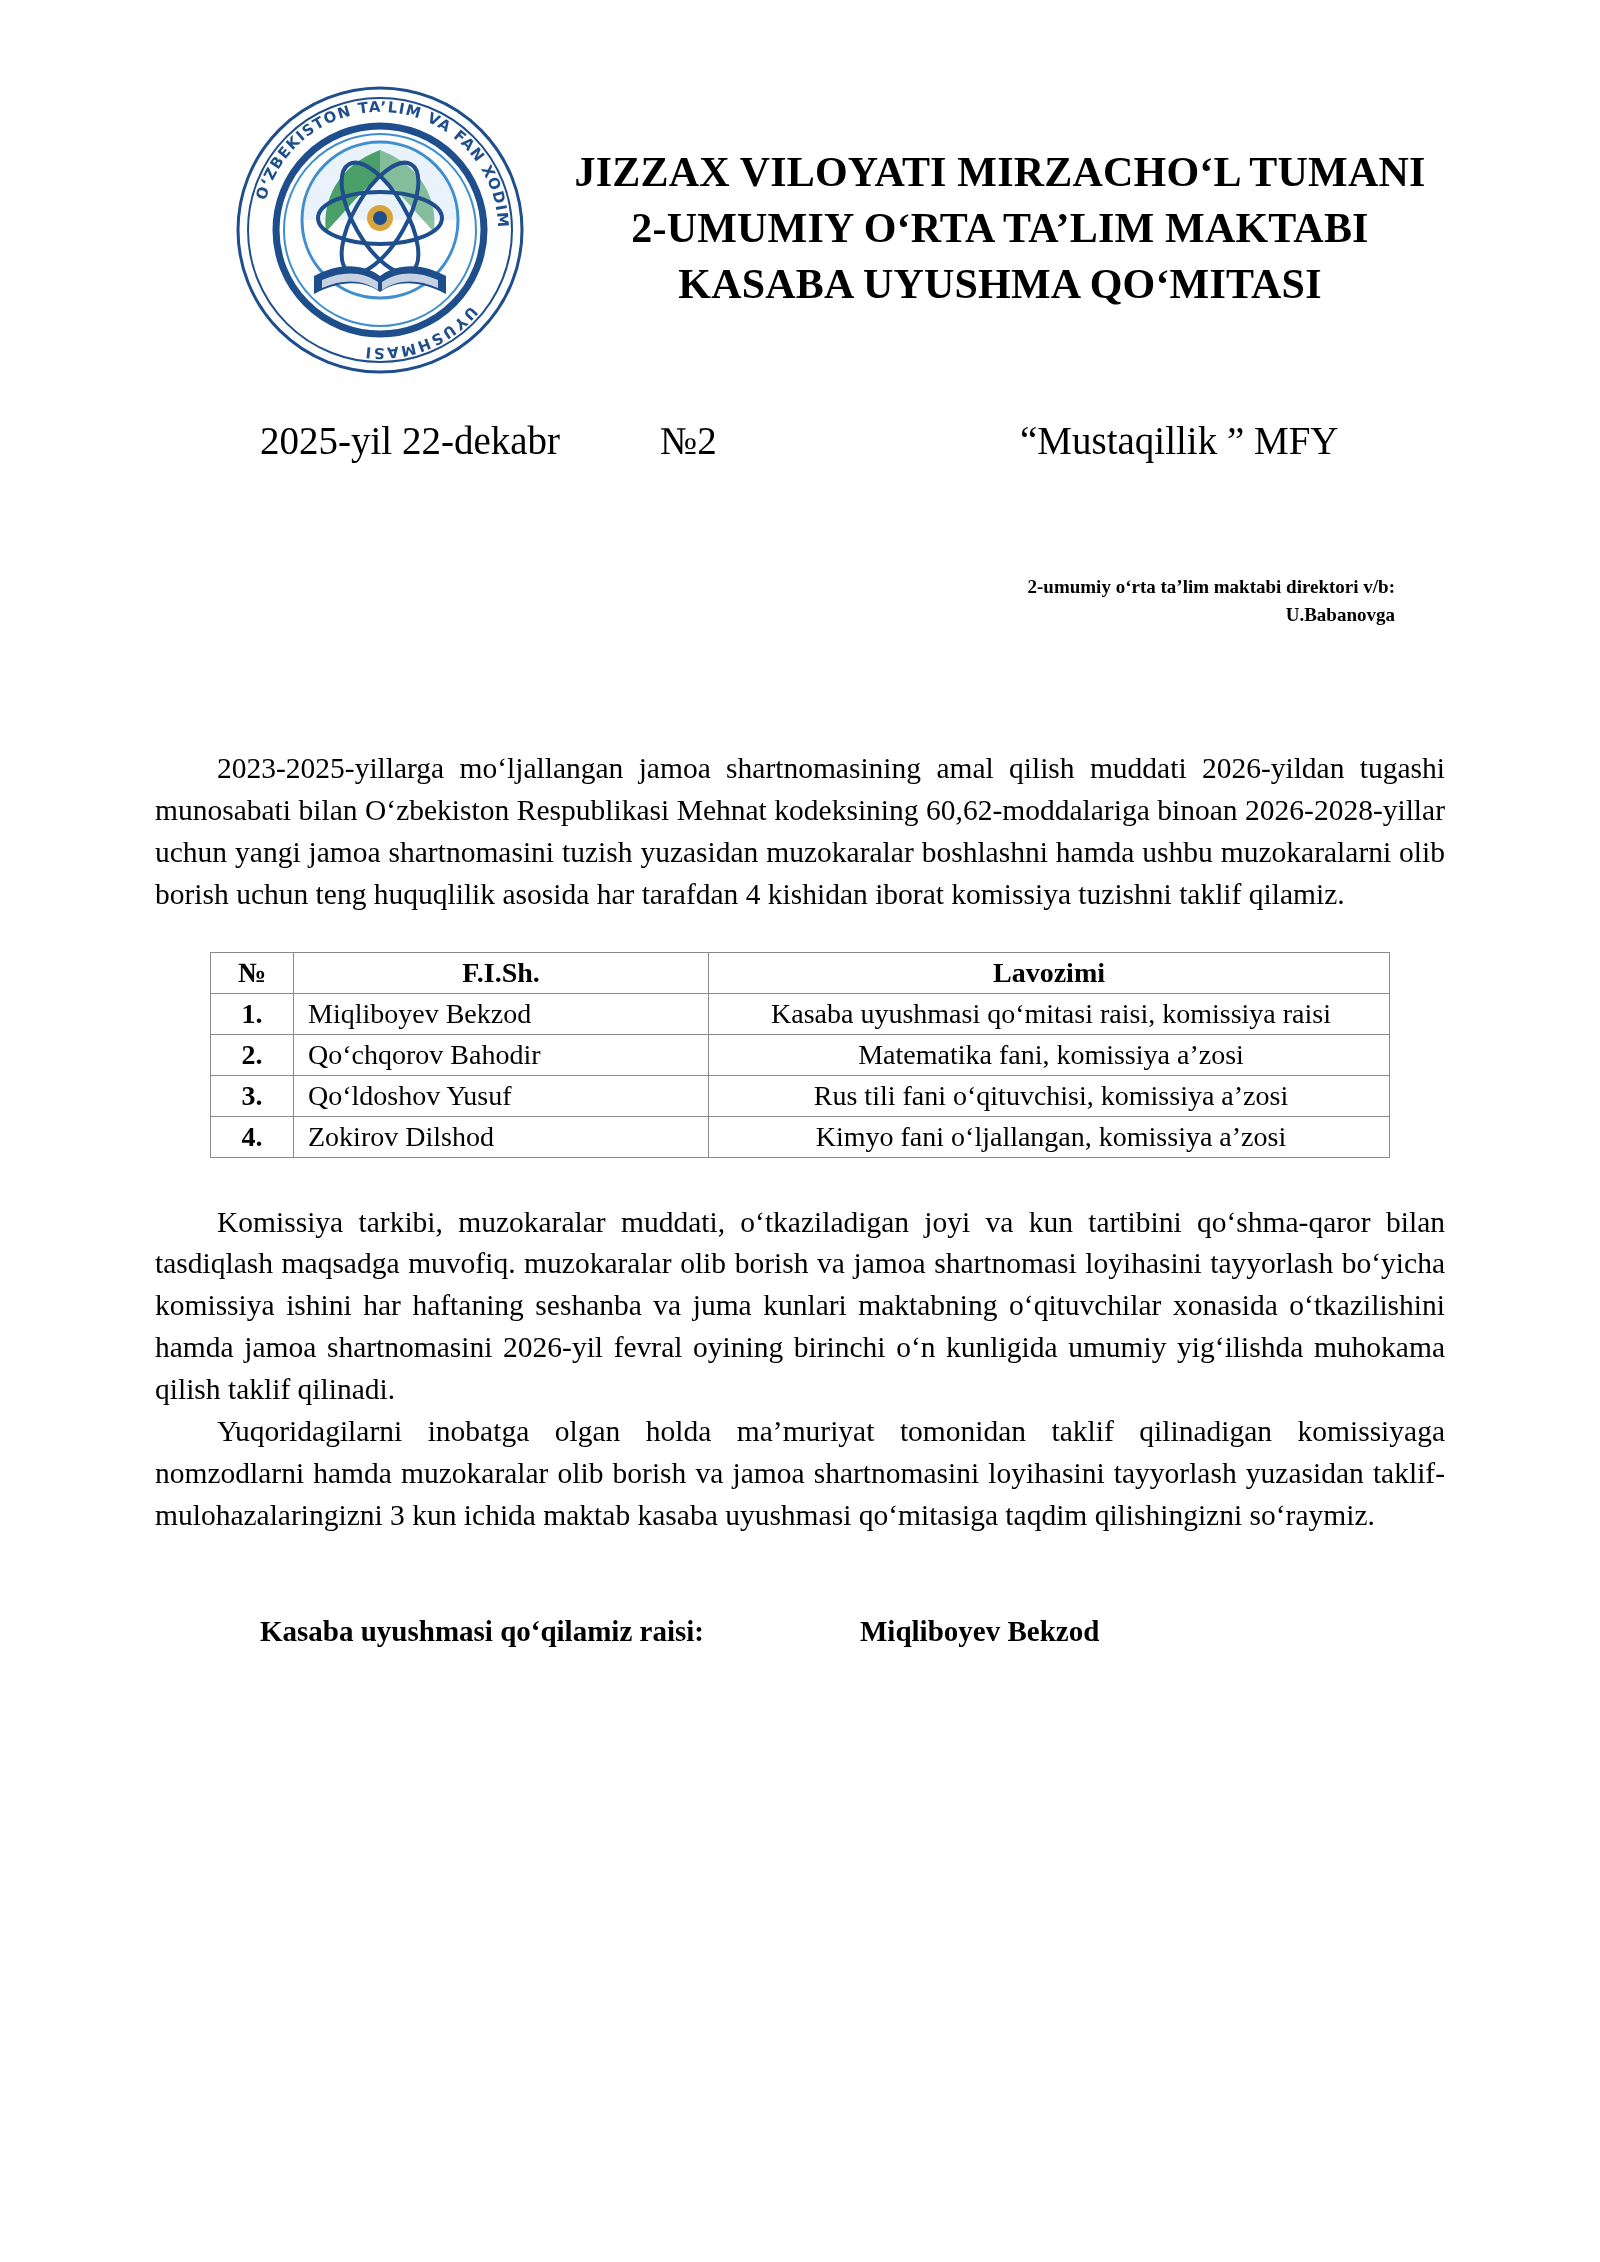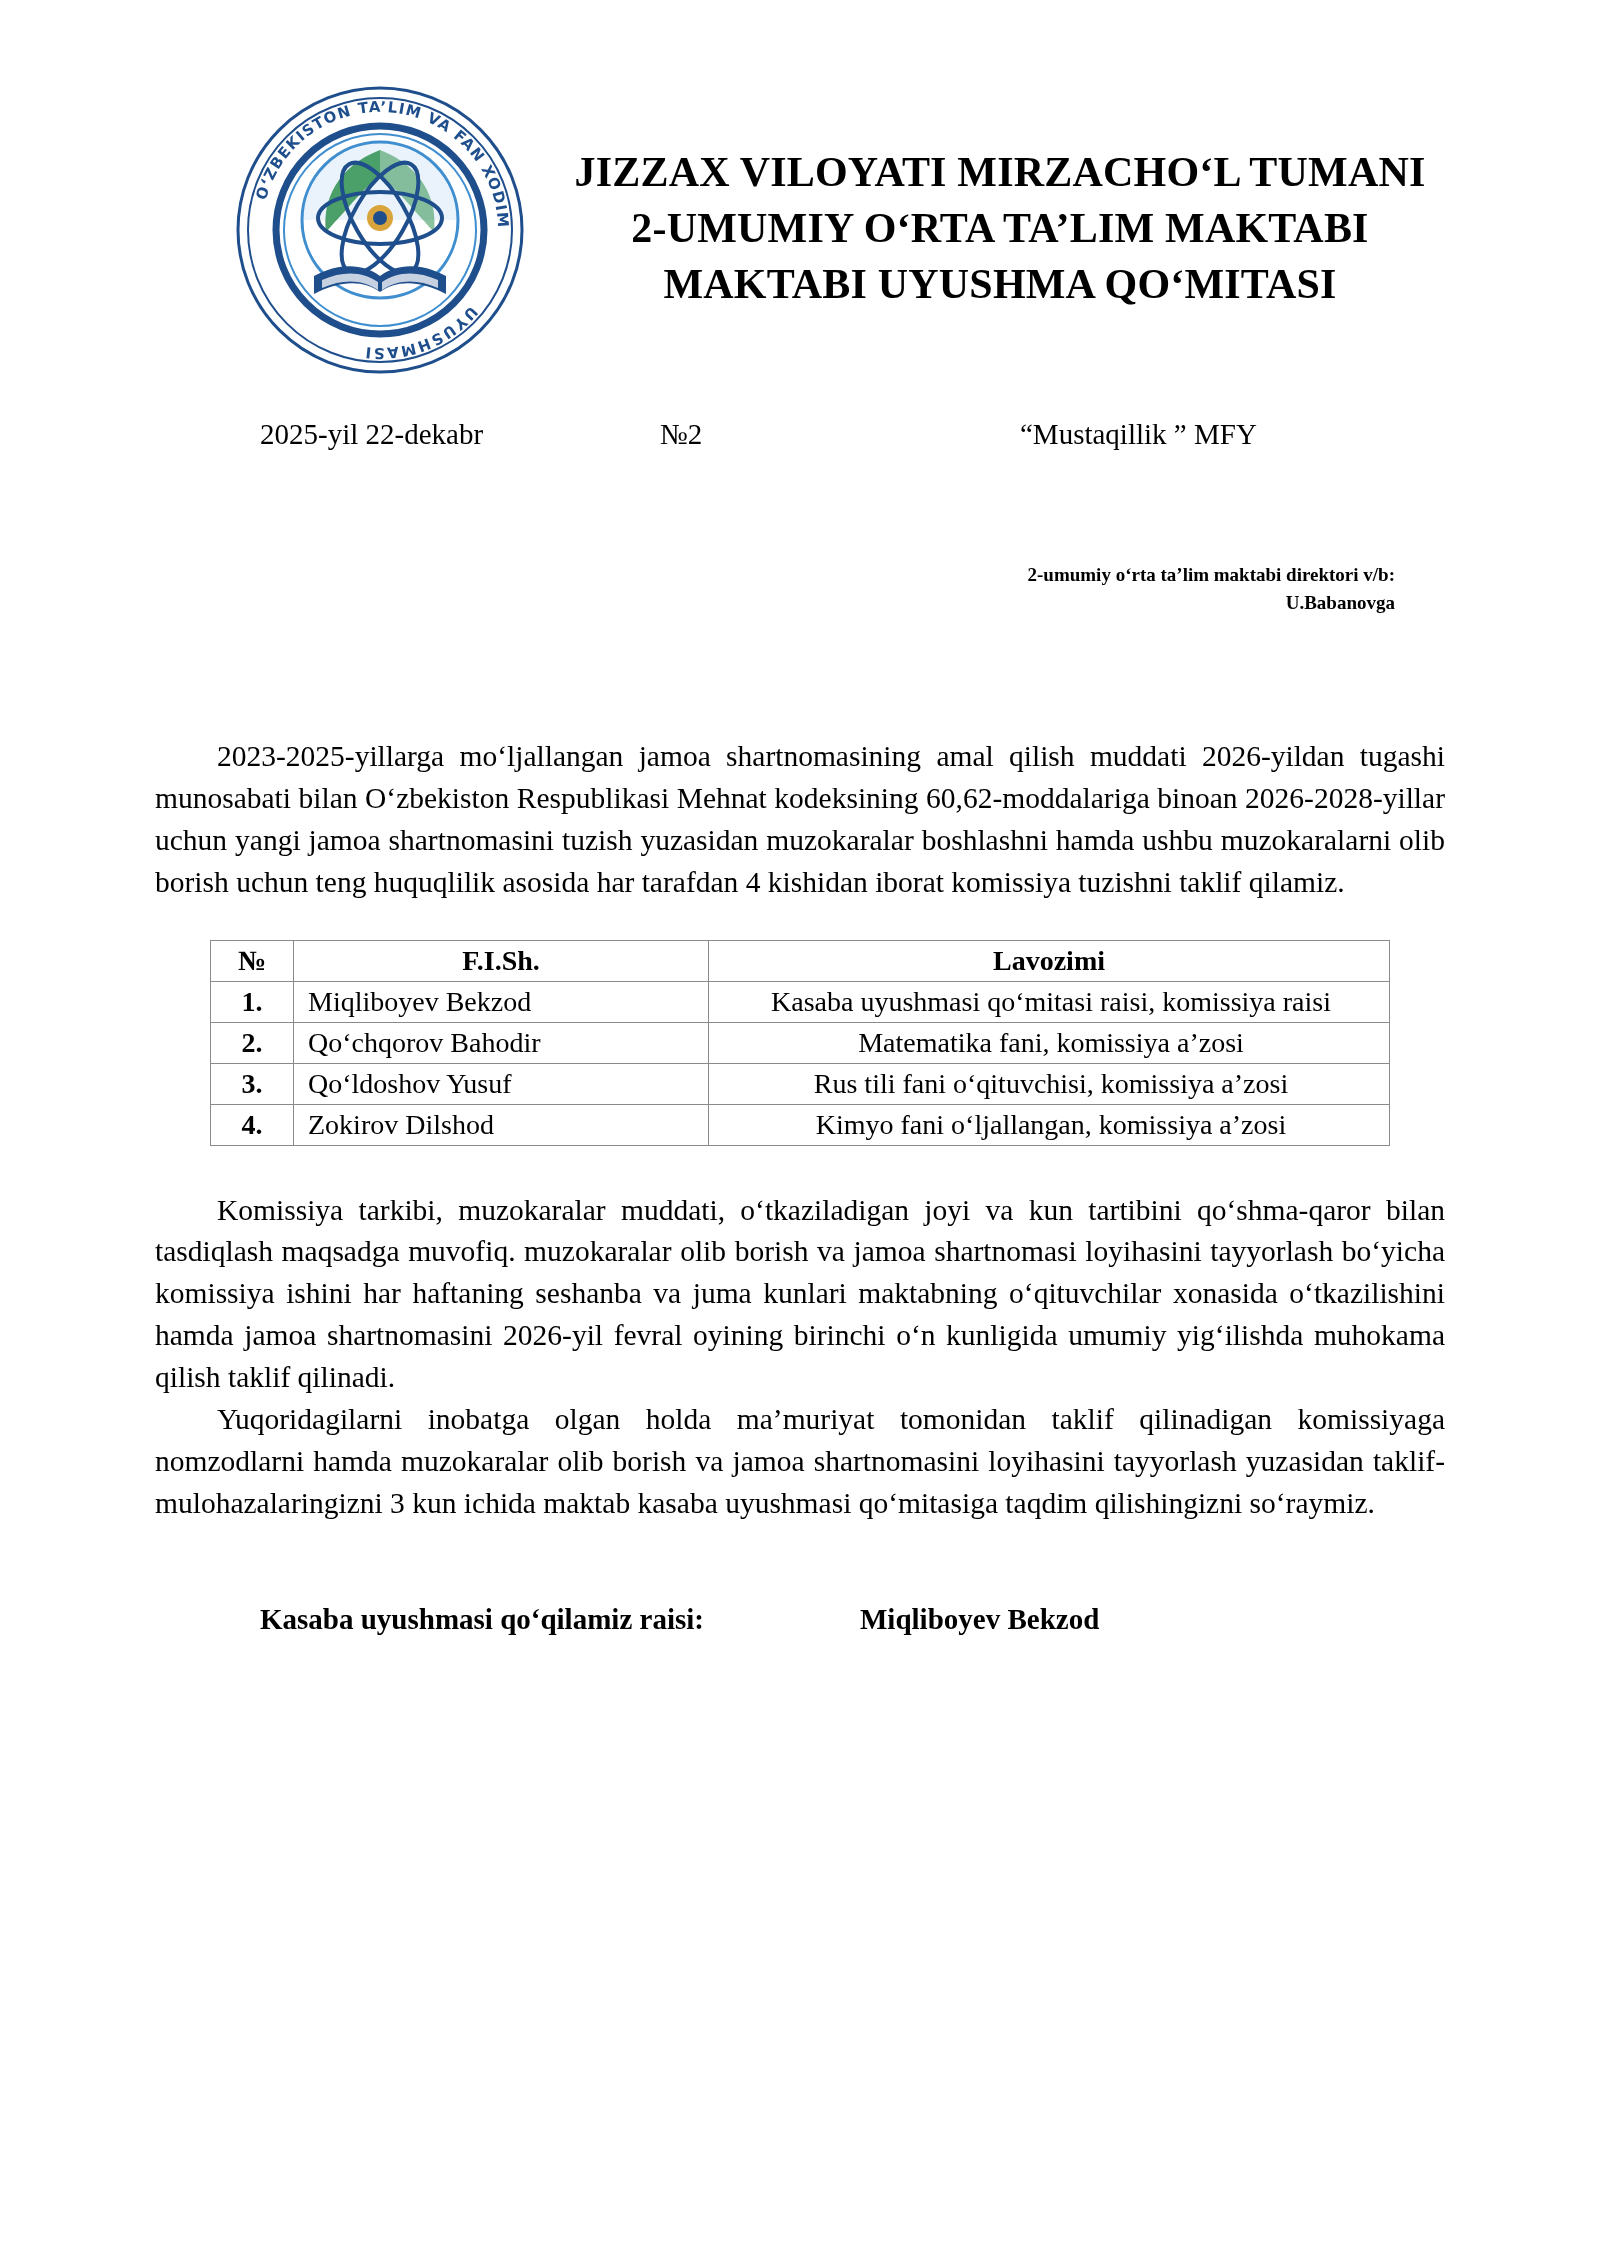--- a/index.html
+++ b/index.html
@@ -48,21 +48,21 @@
     font-size: 42px;
     line-height: 1.33;
     letter-spacing: 0.2px;
   }
 
   
   .meta-row {
     display: flex;
     margin-top: 38px;
     padding: 0 60px 0 160px;
-    font-size: 29px;
+    font-size: 39px;
   }
   .meta-date { width: 400px; }
   .meta-num { width: 330px; text-align: left; }
   .meta-mfy { flex: 1 1 auto; text-align: left; padding-left: 30px;}
 
   
   .addressee {
     margin-top: 110px;
     text-align: right;
     padding-right: 105px;
@@ -173,21 +173,21 @@
 
         <path d="M84 196 C 110 182 134 184 150 196 C 166 184 190 182 216 196 L 216 214 C 190 200 166 200 150 212 C 134 200 110 200 84 214 Z" fill="#1f4e8c"></path>
         <path d="M92 200 C 114 190 134 192 148 202 L 148 210 C 134 200 114 198 92 208 Z" fill="#ffffff" opacity="0.75"></path>
         <path d="M208 200 C 186 190 166 192 152 202 L 152 210 C 166 200 186 198 208 208 Z" fill="#ffffff" opacity="0.75"></path>
       </svg>
     </div>
 
     <div class="header-titles">
       <div>JIZZAX VILOYATI MIRZACHO‘L TUMANI</div>
       <div>2-UMUMIY O‘RTA TA’LIM MAKTABI</div>
-      <div>MAKTABI UYUSHMA QO‘MITASI</div>
+      <div>KASABA UYUSHMA QO‘MITASI</div>
     </div>
   </div>
 
   <div class="meta-row">
     <div class="meta-date">2025-yil 22-dekabr</div>
     <div class="meta-num">№2</div>
     <div class="meta-mfy">“Mustaqillik ” MFY</div>
   </div>
 
   <div class="addressee">

